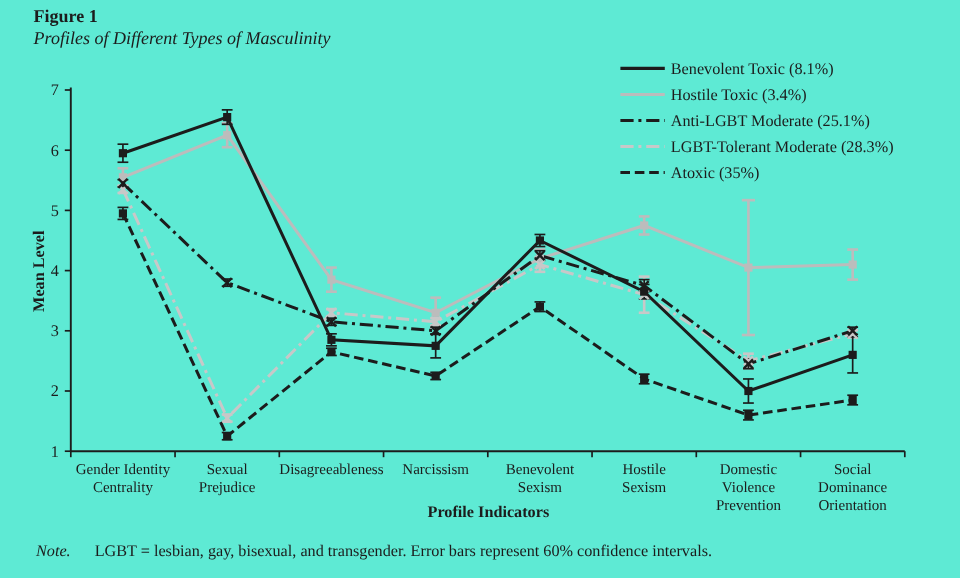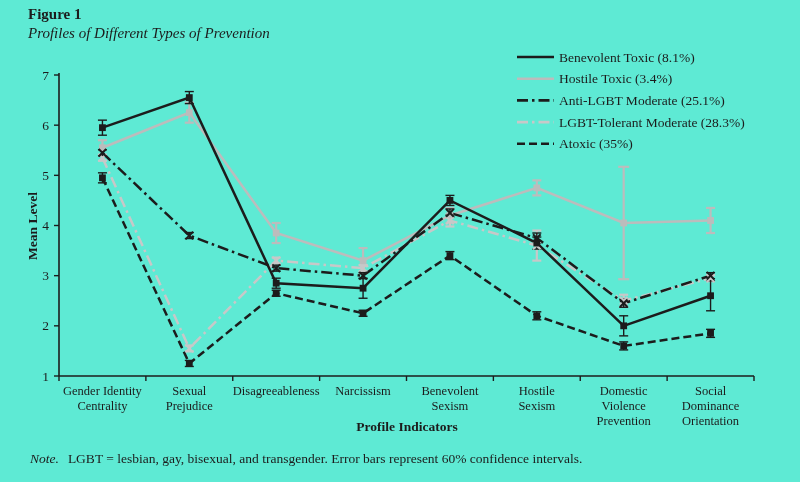--- a/index.html
+++ b/index.html
@@ -5,29 +5,29 @@
   html,body{margin:0;padding:0;background:#ffffff;}
   .page{
     position:relative;width:800px;height:482px;background:#5eead4;overflow:hidden;
     font-family:"Liberation Serif","DejaVu Serif",serif;color:#1c1c1c;
   }
   .fig-head{position:absolute;left:28px;top:5px;}
   .fig-label{font-weight:bold;font-size:15px;line-height:1.25;}
   .fig-title{font-style:italic;font-size:15px;line-height:1.25;}
   .chart-svg{position:absolute;left:0;top:0;}
   .note{position:absolute;left:30px;top:451px;font-size:13.5px;}
-  .note-prefix{font-style:italic;margin-right:9px;font-family:Liberation Serif, serif;}
+  .note-prefix{font-style:italic;margin-right:20px;font-family:Liberation Serif, serif;}
 </style>
 </head>
 <body>
 
 <div class="page">
   <div class="fig-head">
     <div class="fig-label">Figure 1</div>
-    <div class="fig-title">Profiles of Different Types of Prevention</div>
+    <div class="fig-title">Profiles of Different Types of Masculinity</div>
   </div>
 
   <svg class="chart-svg" id="chart" width="800" height="482" viewBox="0 0 800 482">
       <line x1="59" y1="73" x2="59" y2="376" stroke="#1c1c1c" stroke-width="1.6"></line>
       <line x1="59" y1="376" x2="754" y2="376" stroke="#1c1c1c" stroke-width="1.6"></line>
       <line x1="54" y1="376" x2="59" y2="376" stroke="#1c1c1c" stroke-width="1.4"></line>
       <text x="49" y="380.5" text-anchor="end" font-size="13.5" font-family="&quot;Liberation Serif&quot;,serif" fill="#1c1c1c">1</text>
       <line x1="54" y1="325.8333333333333" x2="59" y2="325.8333333333333" stroke="#1c1c1c" stroke-width="1.4"></line>
       <text x="49" y="330.3333333333333" text-anchor="end" font-size="13.5" font-family="&quot;Liberation Serif&quot;,serif" fill="#1c1c1c">2</text>
       <line x1="54" y1="275.6666666666667" x2="59" y2="275.6666666666667" stroke="#1c1c1c" stroke-width="1.4"></line>

